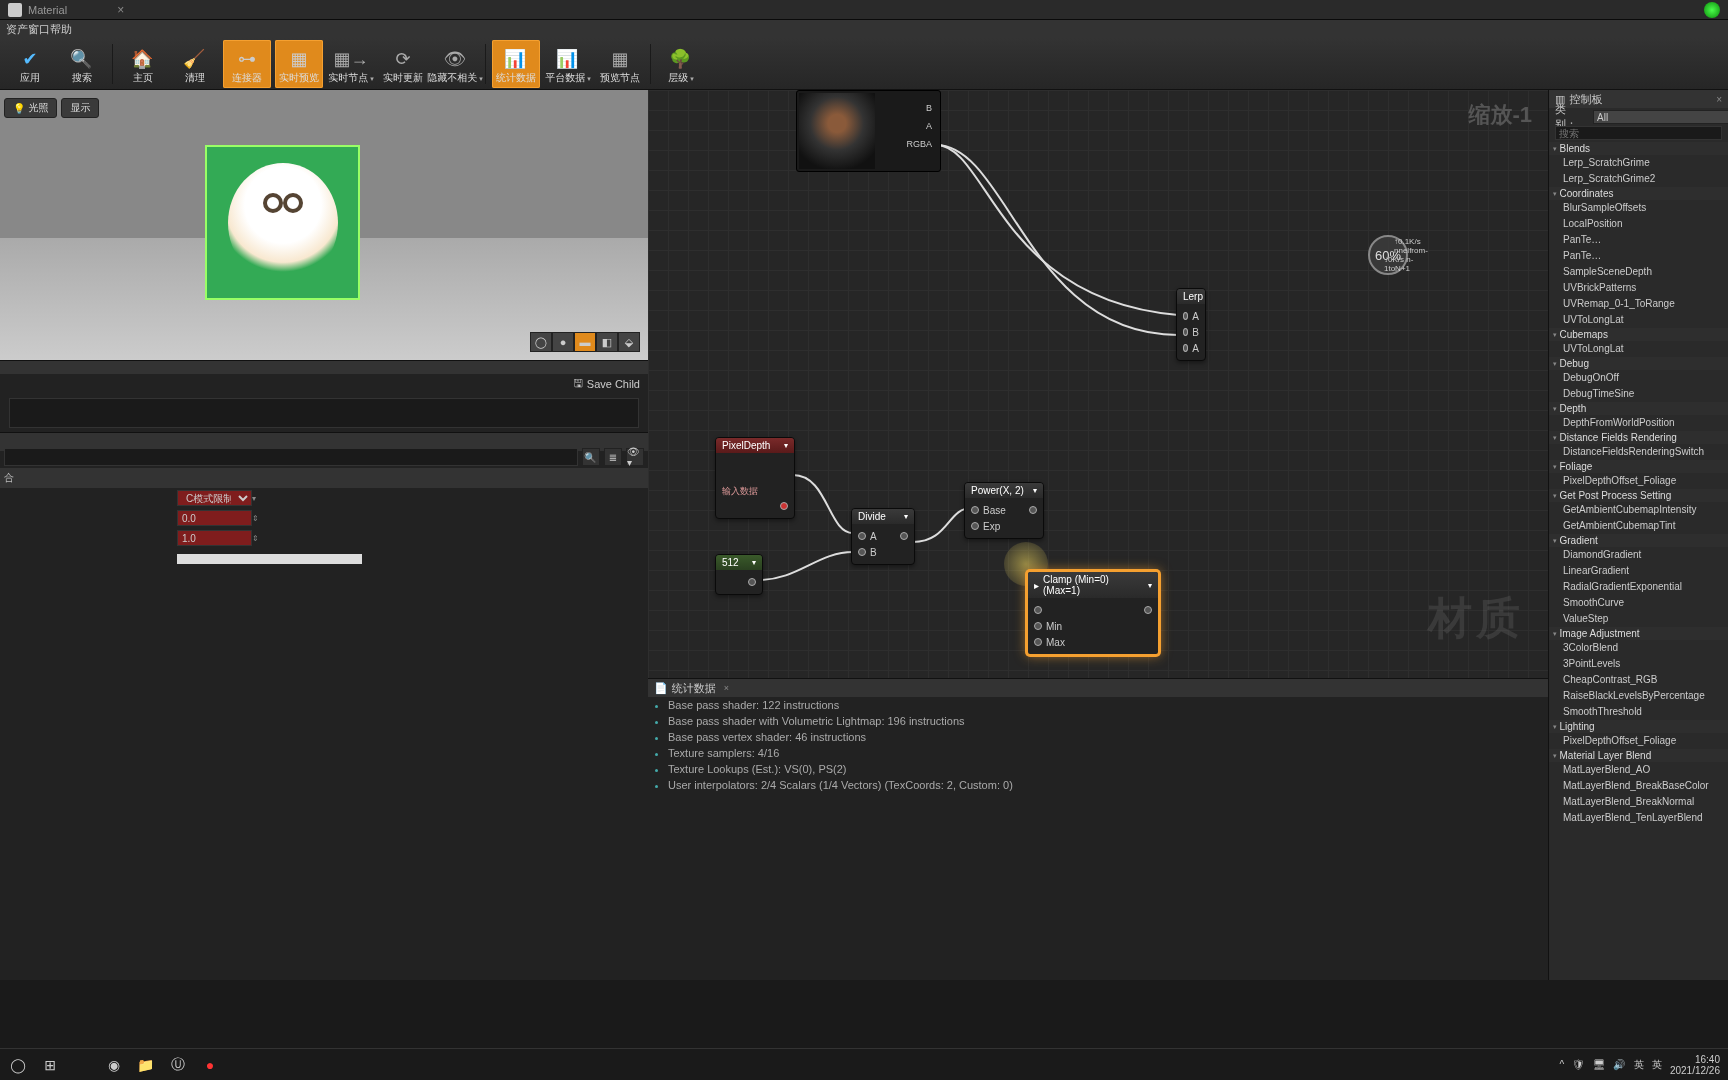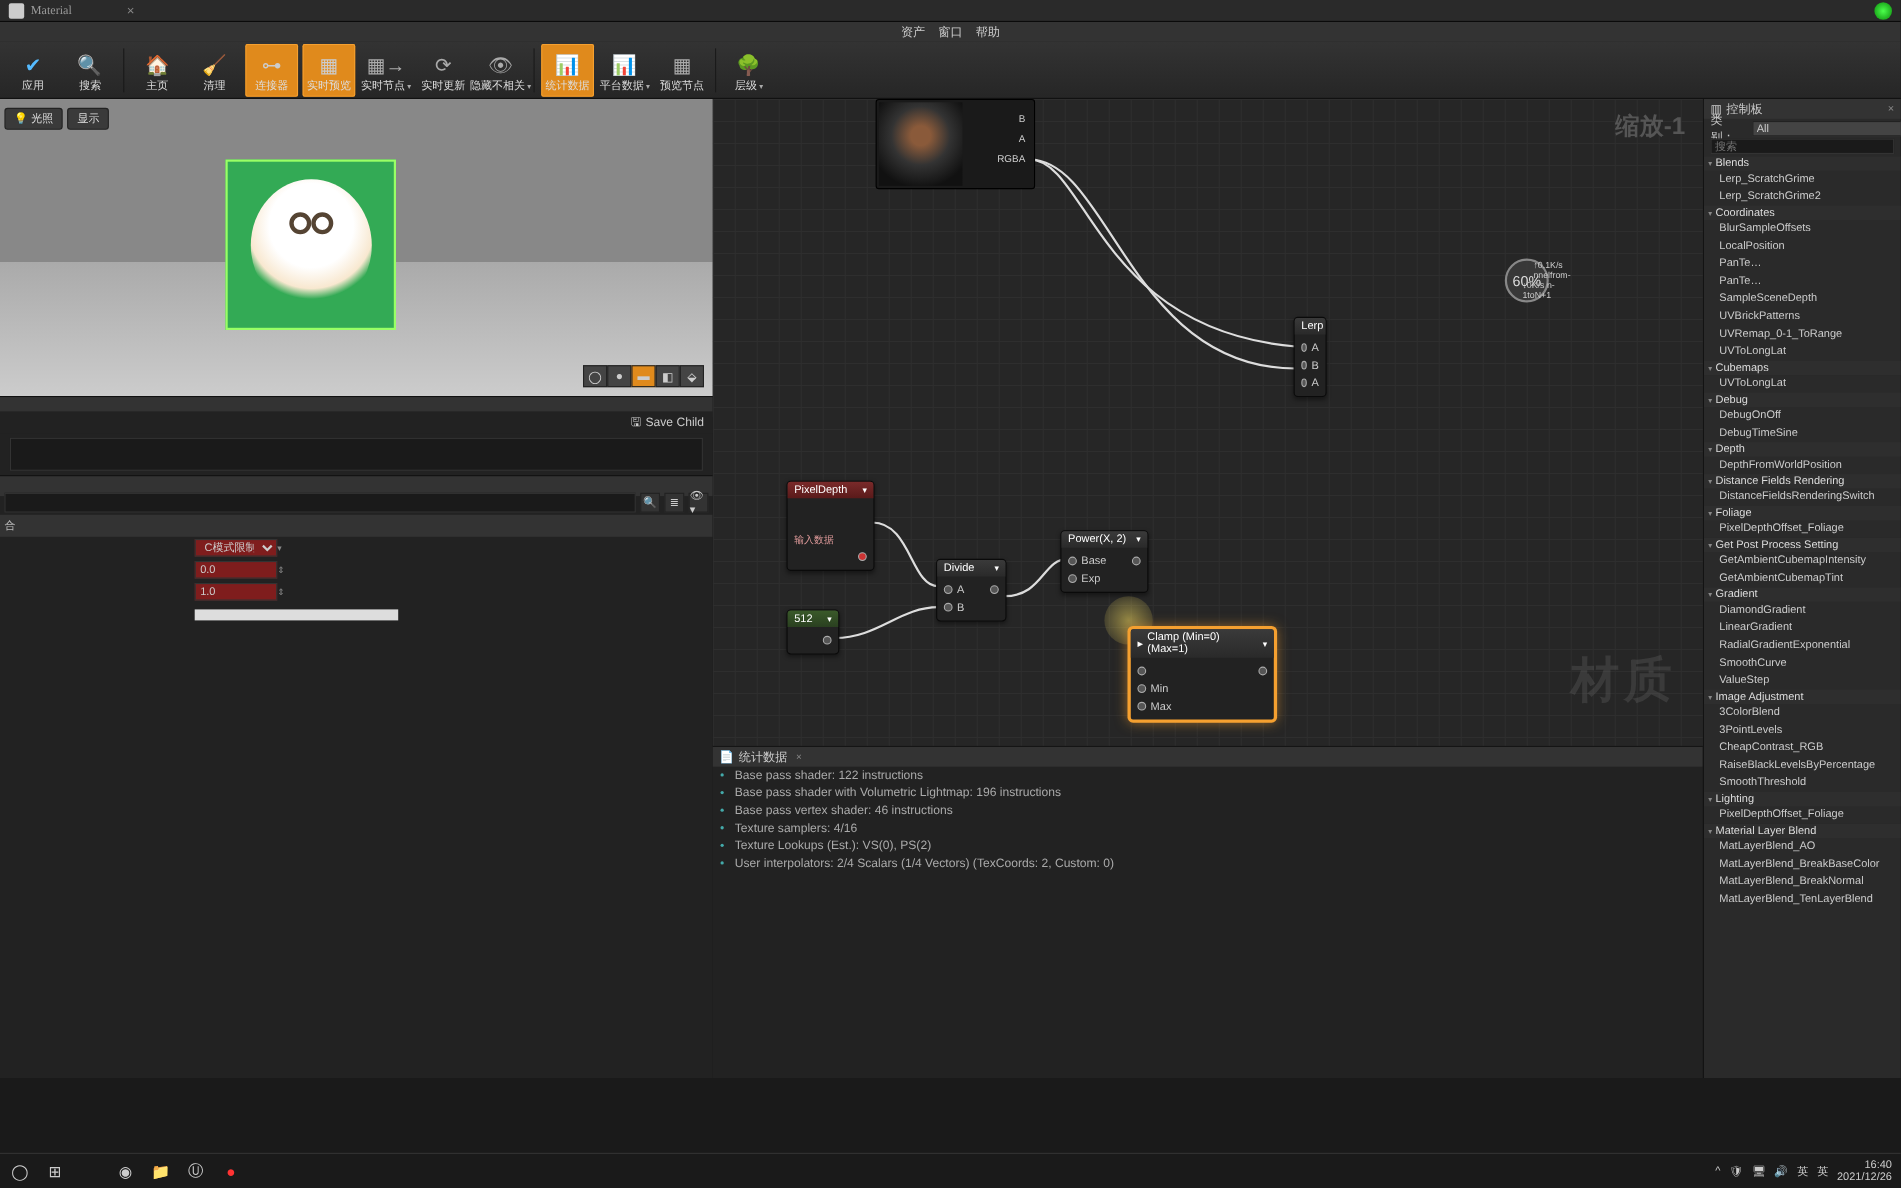--- a/index.html
+++ b/index.html
@@ -1,27 +1,27 @@
 <!DOCTYPE html>
 <html><head>
 <meta charset="utf-8">
 <style>
 * { margin:0; padding:0; box-sizing:border-box; font-family:"Microsoft YaHei",sans-serif; }
 body { background:#1a1a1a; color:#ccc; font-size:11px; width:1728px; height:1080px; overflow:hidden; position:relative; }
 
 
 .titlebar { height:20px; background:#2a2a2a; display:flex; align-items:center; padding:0 8px; border-bottom:1px solid #0a0a0a; }
 .titlebar .logo { width:14px; height:14px; background:#ccc; border-radius:2px; margin-right:6px; }
-.titlebar .title { color:#999; font-size:11px;font-family:Liberation Serif, serif; }
+.titlebar .title { color:#999; font-size:11px; }
 .titlebar .close { color:#888; margin-left:50px; font-size:12px; }
 .titlebar .spacer { flex:1; }
 .titlebar .green-dot { width:16px; height:16px; background:radial-gradient(circle,#4cff4c,#0a8a0a); border-radius:50%; }
 
 
-.menubar { height:18px; background:#333; display:flex; align-items:center; padding:0 16px; gap:12px; font-size:11px; color:#ccc;justify-content:center; }
+.menubar { height:18px; background:#333; display:flex; align-items:center; padding:0 6px; gap:0; font-size:11px; color:#ccc; }
 .menubar span { cursor:default; }
 
 
 .toolbar { height:52px; background:linear-gradient(#333,#262626); display:flex; align-items:center; padding:0 4px; border-bottom:1px solid #111; }
 .tbtn { width:48px; height:48px; display:flex; flex-direction:column; align-items:center; justify-content:flex-end; padding-bottom:3px; gap:0; border-radius:2px; margin:0 2px; }
 .tbtn.active { background:#e08a1c; box-shadow:inset 0 0 0 1px #f5a030; }
 .tbtn .ticon { width:28px; height:24px; display:flex; align-items:center; justify-content:center; font-size:18px; }
 .tbtn .tlbl { font-size:10px; color:#ddd; white-space:nowrap; }
 .tbtn .arr { font-size:7px; margin-left:2px; color:#aaa; }
 .tsep { width:1px; height:40px; background:#1a1a1a; margin:0 4px; }

